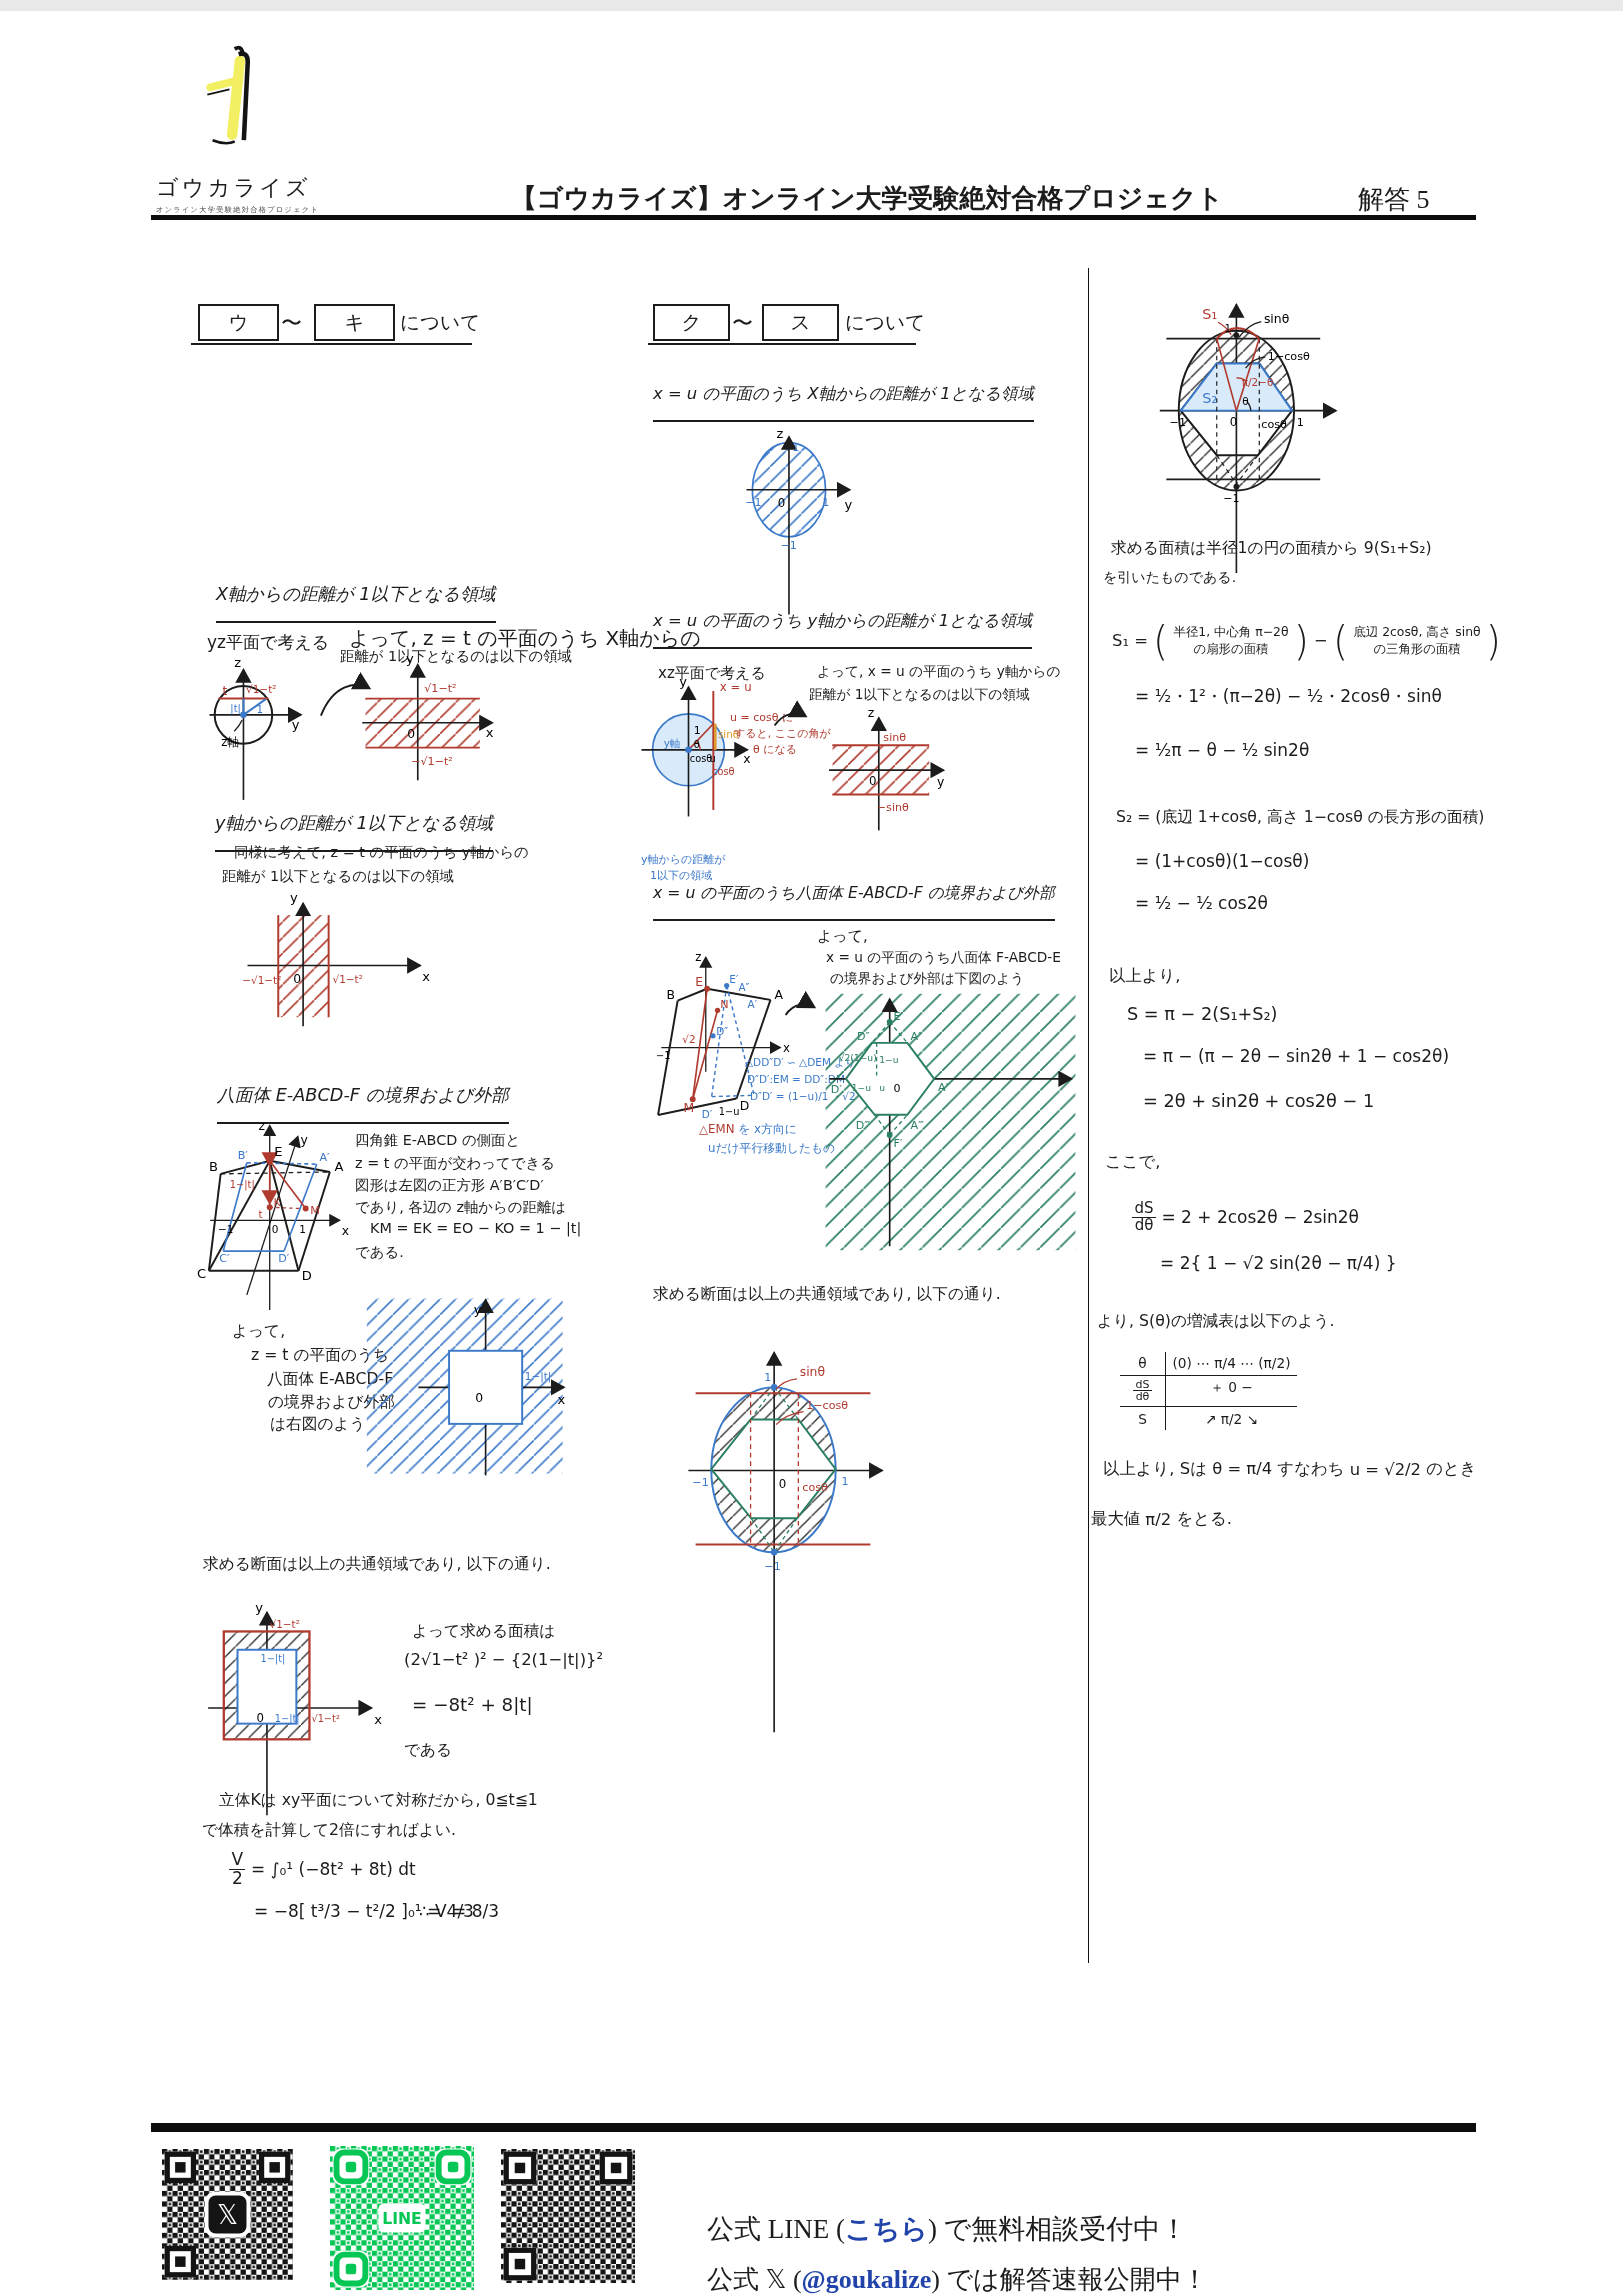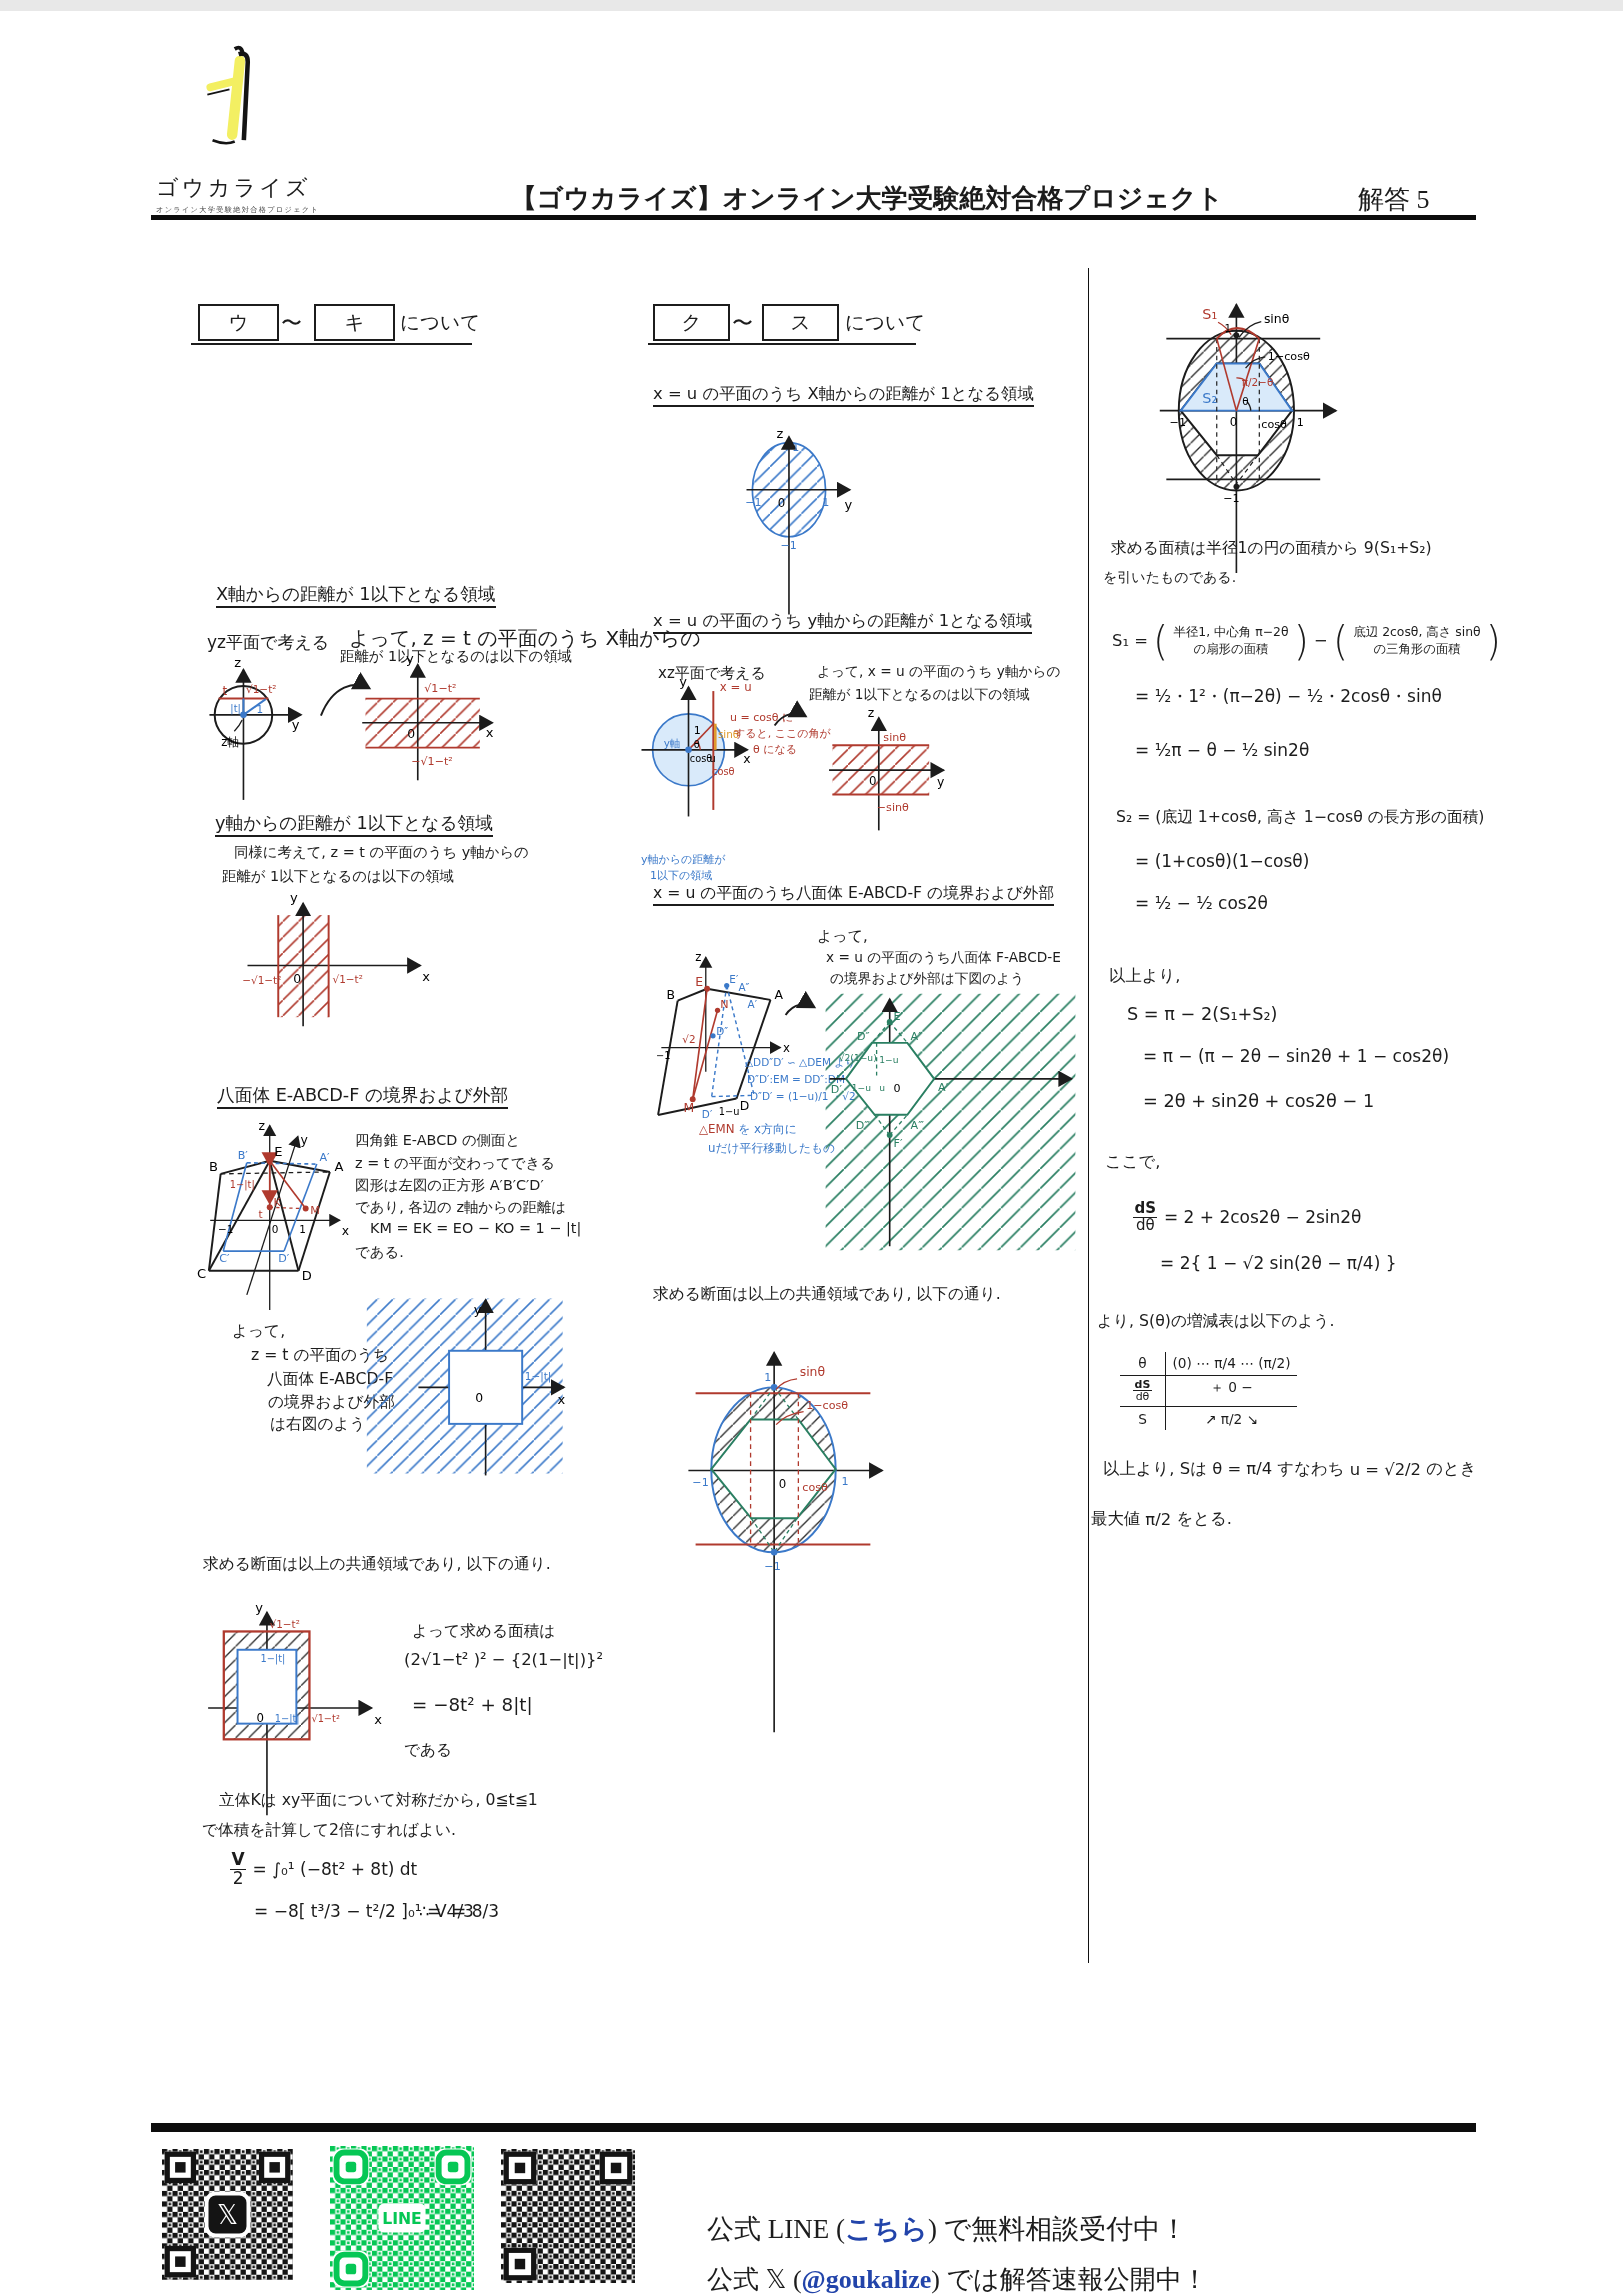--- a/index.html
+++ b/index.html
@@ -2,27 +2,27 @@
 <html style="font-size:10.5px"><head>
 <meta charset="utf-8">
 <style>
   html,body{margin:0;padding:0;background:#e8e8e8;}
   #page{position:relative;width:1623px;height:2295px;background:#ffffff;overflow:hidden;
         font-family:"DejaVu Sans",sans-serif;color:#1c1c1c;}
   .a{position:absolute;}
   .hw{font-family:"DejaVu Sans",sans-serif;color:#1c1c1c;white-space:nowrap;}
   .serif{font-family:"Liberation Serif",serif;}
   .red{color:#b03a2e;} .blue{color:#3b79c9;} .orange{color:#e09a2d;}
-  .title{border-bottom:2px solid #1c1c1c;padding-bottom:0;display:inline-block;}
+  .title{border-bottom:2px solid #1c1c1c;padding-bottom:15px;display:inline-block;font-style:italic;}
   .ubox{border:2px solid #1c1c1c;display:flex;align-items:center;justify-content:center;font-size:19.6px;}
   .rule{background:#0d0d0d;}
   .wavy{text-decoration-style:wavy;text-decoration-thickness:1.3px;text-underline-offset:5.2px;}
   .frac{display:inline-flex;flex-direction:column;align-items:center;line-height:1.05;vertical-align:middle;}
   .frac .den{border-top:1.3px solid currentColor;padding:0 2.6px;}
-  .frac .num{padding:0 2.6px;font-weight:bold;}
+  .frac .num{padding:0 2.6px;}
   .stack2{display:inline-flex;flex-direction:column;align-items:center;font-size:12.4px;line-height:1.35;}
   .bigpar{font-size:39px;font-weight:300;line-height:.9;transform:scaleY(1.05);}
   .eqrow{display:flex;align-items:center;gap:5.2px;}
   .tc{padding:3.3px 3.9px;text-align:center;}
   .note{line-height:1.1;white-space:nowrap;}
   svg{overflow:visible;}
   svg text{font-family:"DejaVu Sans",sans-serif;}
 </style>
 </head>
 <body>

